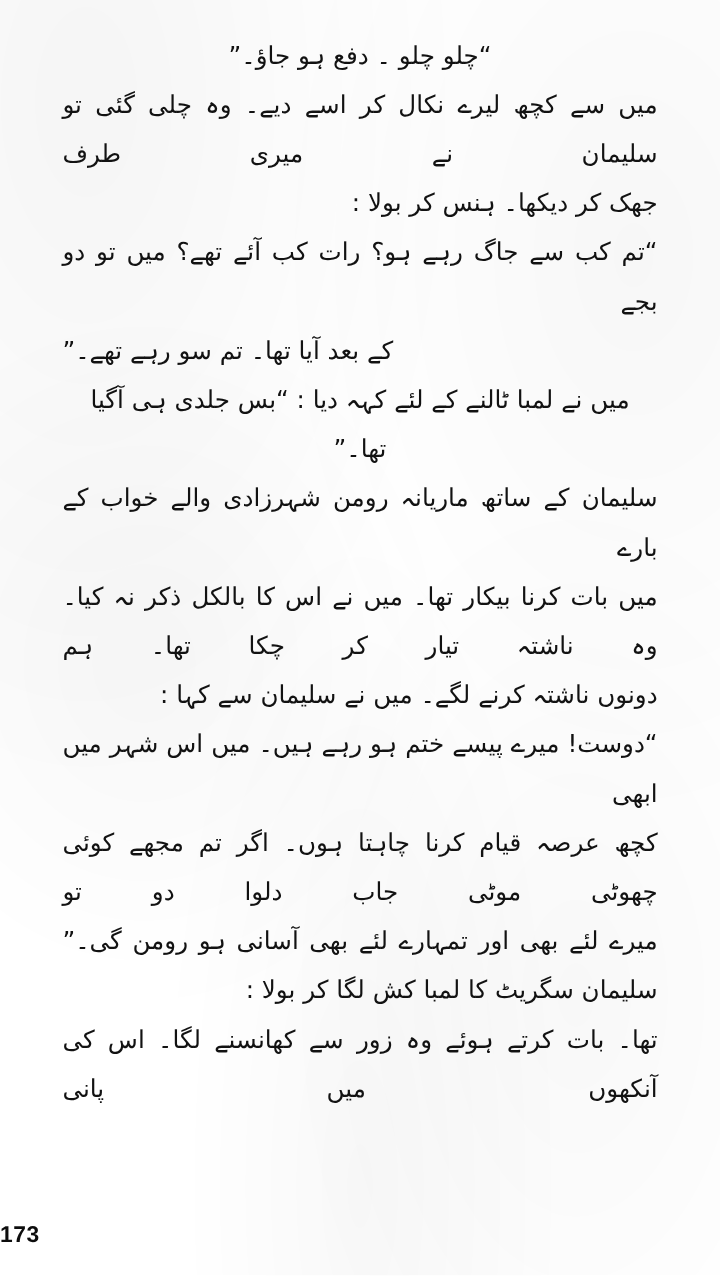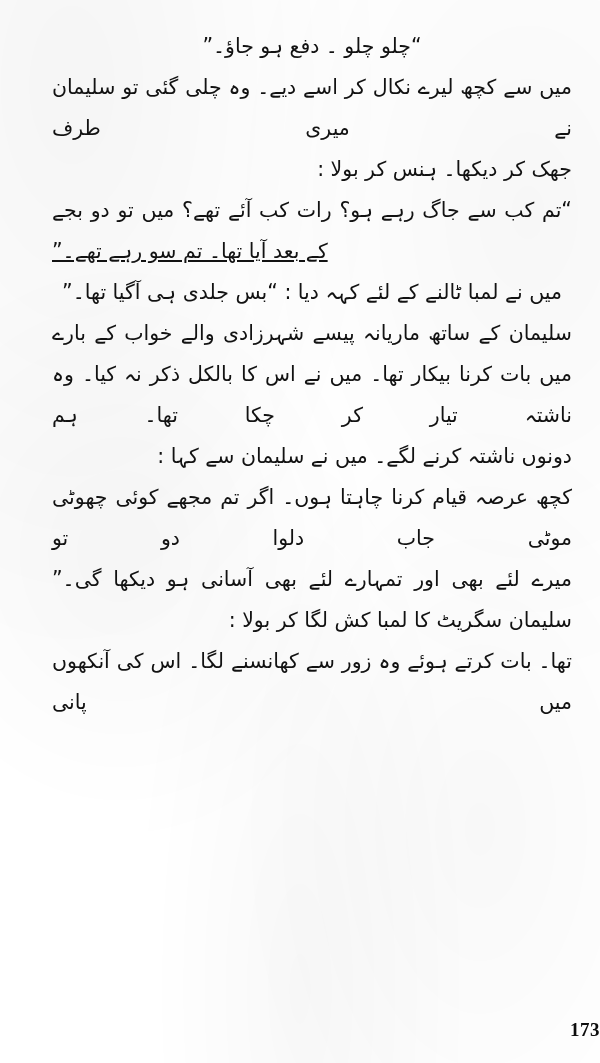--- a/index.html
+++ b/index.html
@@ -26,21 +26,21 @@
       radial-gradient(ellipse at 88% 20%, rgba(0,0,0,0.035) 0%, rgba(0,0,0,0) 40%),
       radial-gradient(ellipse at 20% 52%, rgba(0,0,0,0.035) 0%, rgba(0,0,0,0) 38%),
       radial-gradient(ellipse at 80% 78%, rgba(0,0,0,0.03) 0%, rgba(0,0,0,0) 36%),
       radial-gradient(ellipse at 50% 93%, rgba(0,0,0,0.03) 0%, rgba(0,0,0,0) 40%);
     opacity: 0.9;
   }
 
   .page {
     position: absolute;
     inset: 0;
-    padding: 26px 28px 0 52px;
+    padding: 26px 52px 0 52px;
     box-sizing: border-box;
   }
 
   .text-block {
     direction: rtl;
     text-align: justify;
     text-align-last: justify;
     color: #121212;
     font-size: 20.5px;
     line-height: 41px;
@@ -55,59 +55,59 @@
   
   .line-right {
     direction: rtl;
     text-align: left;
     text-align-last: right;
   }
   .line-left {
     direction: rtl;
     text-align: right;
     text-align-last: left;
-    text-decoration: underline;
   }
   .line-center {
     direction: rtl;
     text-align: center;
     text-align-last: center;
   }
 
   .folio {
     position: absolute;
     bottom: 22px;
     left: 0;
     right: 0;
-    text-align: right;
-    font-family: Liberation Serif, serif;
+    text-align: left;
+    font-family: Liberation Sans, sans-serif;
     font-weight: bold;
     font-size: 19px;
     color: #0d0d0d;
     letter-spacing: 0.5px;
   }
 </style>
 </head>
 <body>
 
 <div class="page-texture"></div>
 
 <div class="page">
   <div class="text-block">
 
     <div class="para line-center">“چلو چلو ۔ دفع ہو جاؤ۔”</div>
     <div class="para">میں سے کچھ لیرے نکال کر اسے دیے۔ وہ چلی گئی تو سلیمان نے میری طرف</div>
     <div class="para line-right">جھک کر دیکھا۔ ہنس کر بولا :</div>
     <div class="para">“تم کب سے جاگ رہے ہو؟ رات کب آئے تھے؟ میں تو دو بجے</div>
     <div class="para line-left">کے بعد آیا تھا۔ تم سو رہے تھے۔”</div>
     <div class="para line-center">میں نے لمبا ٹالنے کے لئے کہہ دیا : “بس جلدی ہی آگیا تھا۔”</div>
-    <div class="para">سلیمان کے ساتھ ماریانہ پیسے شہرزادی والے خواب کے بارے</div>
+    <div class="para">سلیمان کے ساتھ ماریانہ رومن شہرزادی والے خواب کے بارے</div>
     <div class="para">میں بات کرنا بیکار تھا۔ میں نے اس کا بالکل ذکر نہ کیا۔ وہ ناشتہ تیار کر چکا تھا۔ ہم</div>
     <div class="para line-right">دونوں ناشتہ کرنے لگے۔ میں نے سلیمان سے کہا :</div>
+    <div class="para">“دوست! میرے پیسے ختم ہو رہے ہیں۔ میں اس شہر میں ابھی</div>
     <div class="para">کچھ عرصہ قیام کرنا چاہتا ہوں۔ اگر تم مجھے کوئی چھوٹی موٹی جاب دلوا دو تو</div>
-    <div class="para">میرے لئے بھی اور تمہارے لئے بھی آسانی ہو دیکھا گی۔”</div>
+    <div class="para">میرے لئے بھی اور تمہارے لئے بھی آسانی ہو رومن گی۔”</div>
     <div class="para line-right">سلیمان سگریٹ کا لمبا کش لگا کر بولا :</div>
     <div class="para">تھا۔ بات کرتے ہوئے وہ زور سے کھانسنے لگا۔ اس کی آنکھوں میں پانی</div>
 
   </div>
 </div>
 
 <div class="folio">173</div>
 
 </body></html>

